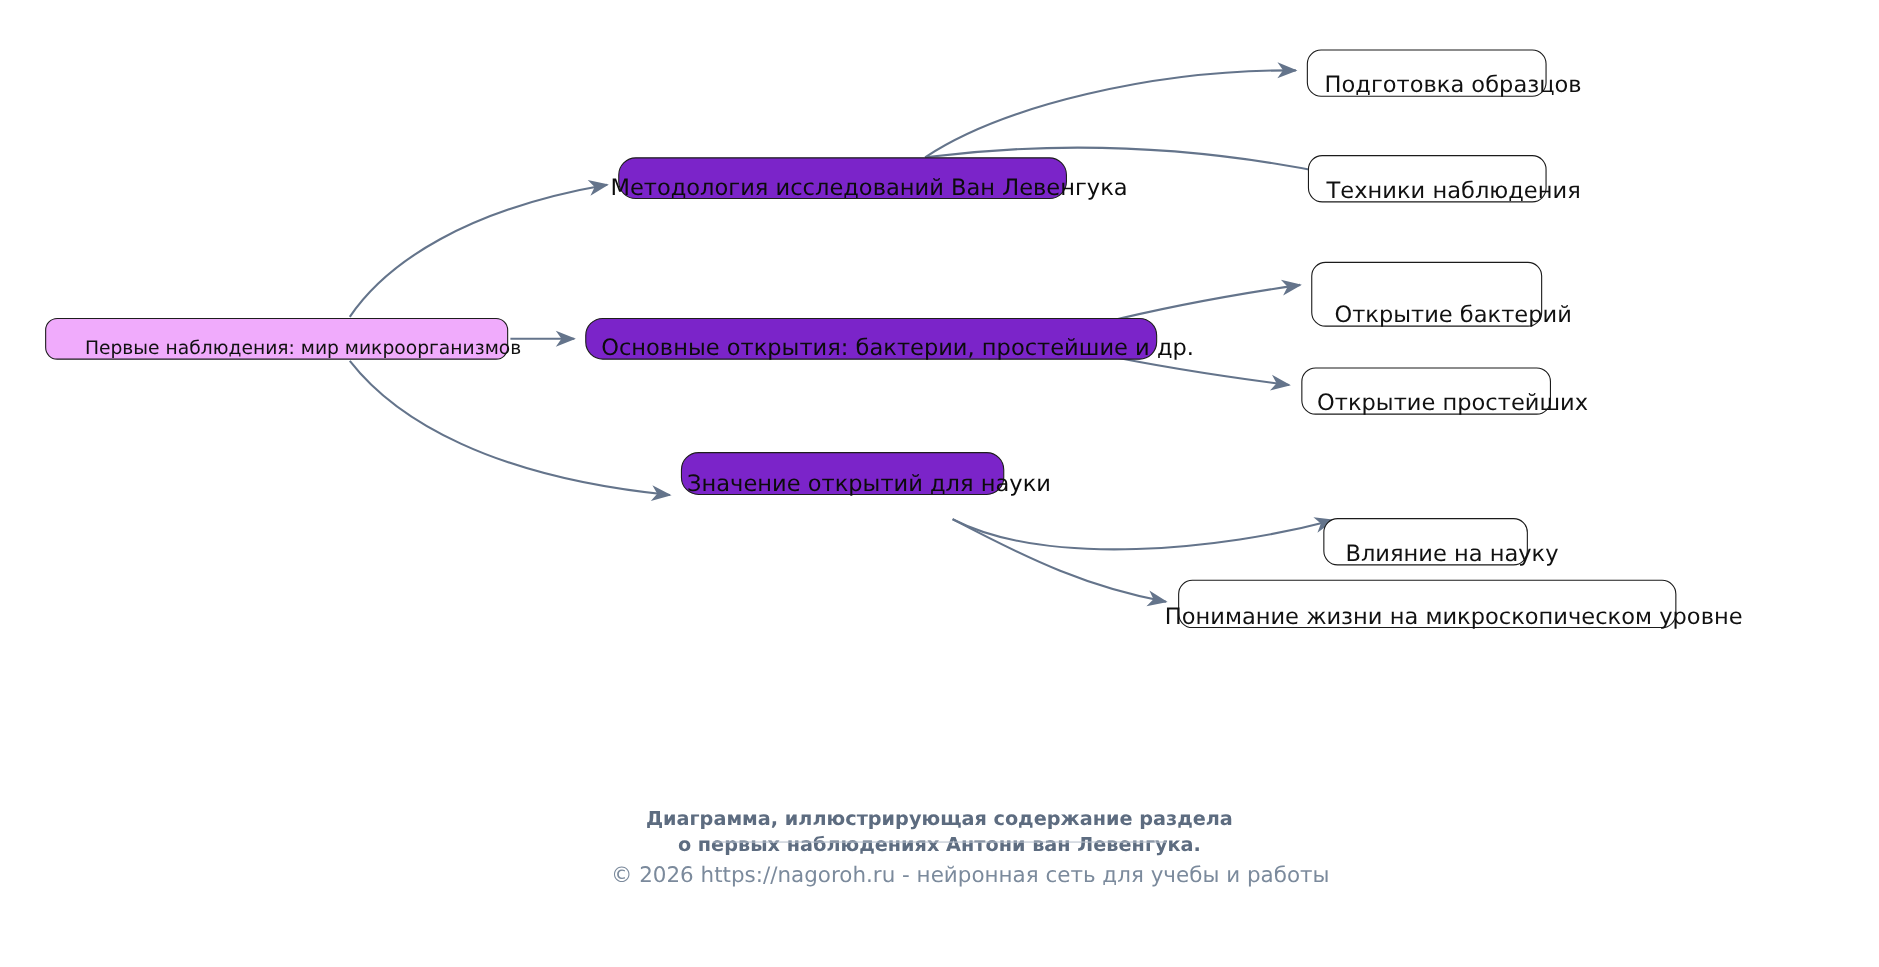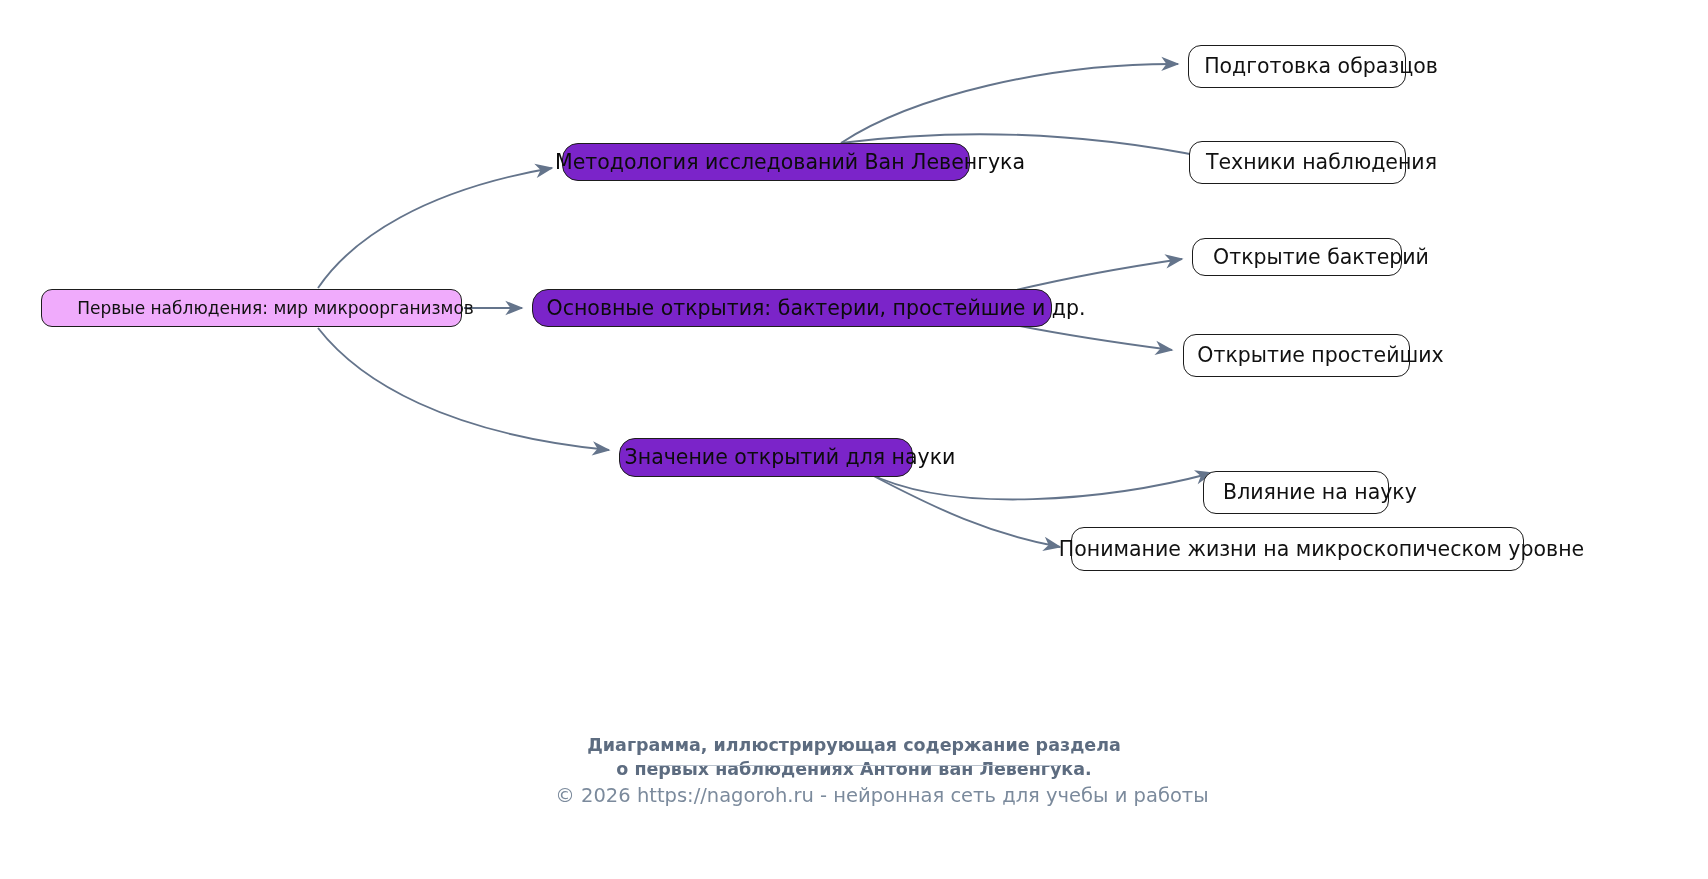--- a/index.html
+++ b/index.html
@@ -24,21 +24,21 @@
     position: absolute;
     left: 0; top: 0;
     width: 1708px;
     height: 879px;
     pointer-events: none;
   }
   .node {
     position: absolute;
     box-sizing: border-box;
     display: flex;
-    align-items: center;
+    align-items: flex-end;
     justify-content: center;
     white-space: nowrap;
     line-height: 1;
     padding-left: 48px;
   }
   .node-root {
     background: #f0abfc;
     border: 1.6px solid #1d1d1d;
     border-radius: 11px;
     color: #111111;
@@ -121,33 +121,33 @@
   </div>
 
   <div class="node node-branch" style="left:562px; top:143px; width:408px; height:38px;">
     <span>Методология исследований Ван Левенгука</span>
   </div>
 
   <div class="node node-branch" style="left:532px; top:289px; width:520px; height:38px;">
     <span>Основные открытия: бактерии, простейшие и др.</span>
   </div>
 
-  <div class="node node-branch" style="left:619px; top:438px; width:294px; height:39px;">
+  <div class="node node-branch" style="left:619px; top:411px; width:294px; height:39px;">
     <span>Значение открытий для науки</span>
   </div>
 
   <div class="node node-leaf" style="left:1188px; top:45px; width:218px; height:43px;">
     <span>Подготовка образцов</span>
   </div>
 
   <div class="node node-leaf" style="left:1189px; top:141px; width:217px; height:43px;">
     <span>Техники наблюдения</span>
   </div>
 
-  <div class="node node-leaf" style="left:1192px; top:238px; width:210px; height:38px;">
+  <div class="node node-leaf" style="left:1192px; top:238px; width:210px; height:59px;">
     <span>Открытие бактерий</span>
   </div>
 
   <div class="node node-leaf" style="left:1183px; top:334px; width:227px; height:43px;">
     <span>Открытие простейших</span>
   </div>
 
   <div class="node node-leaf" style="left:1203px; top:431px; width:186px; height:43px;margin-top:40px;">
     <span>Влияние на науку</span>
   </div>

